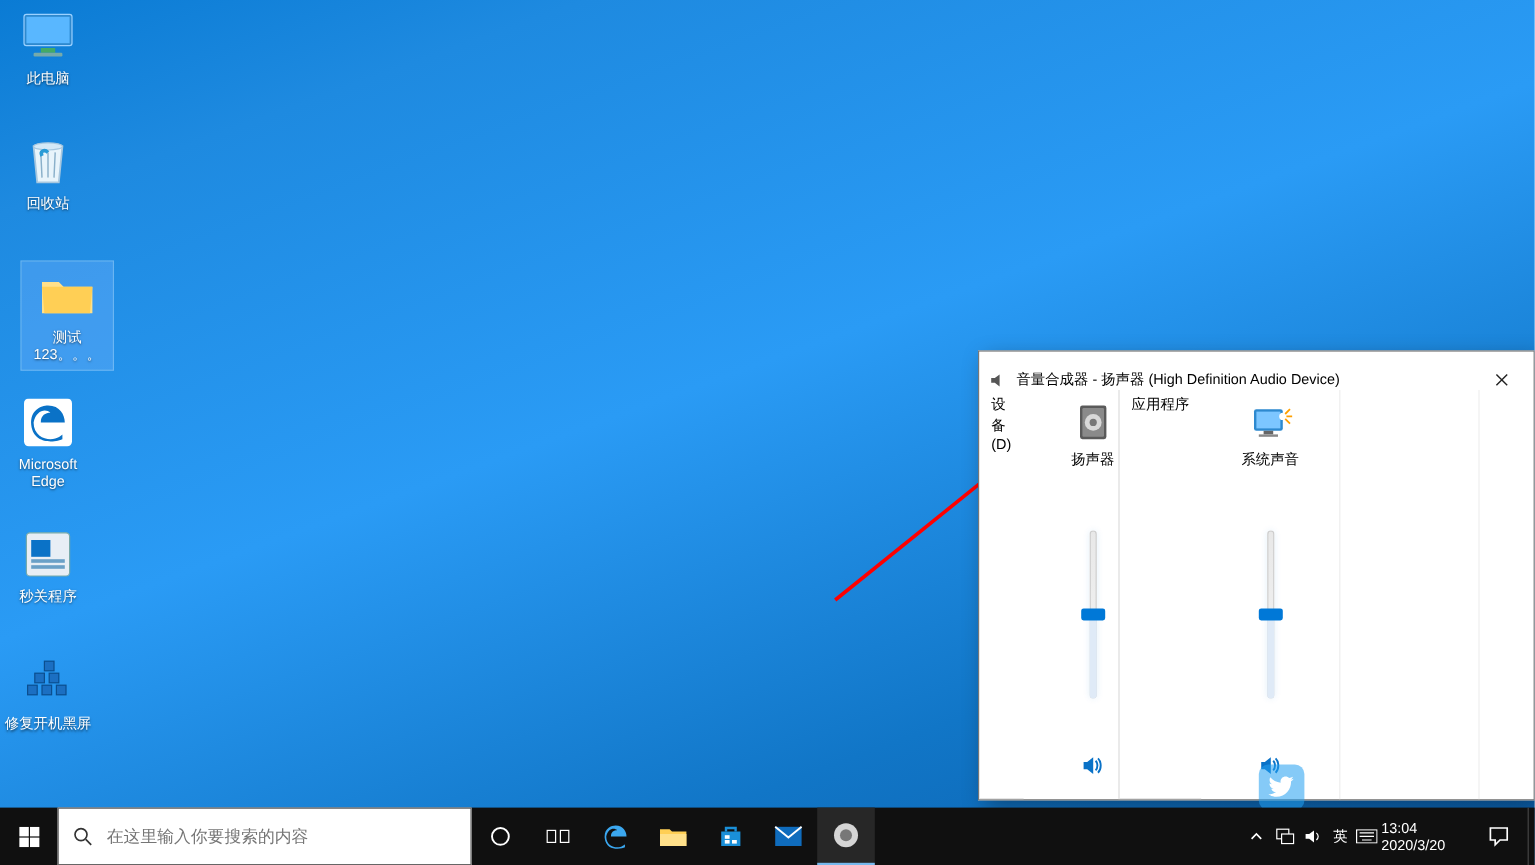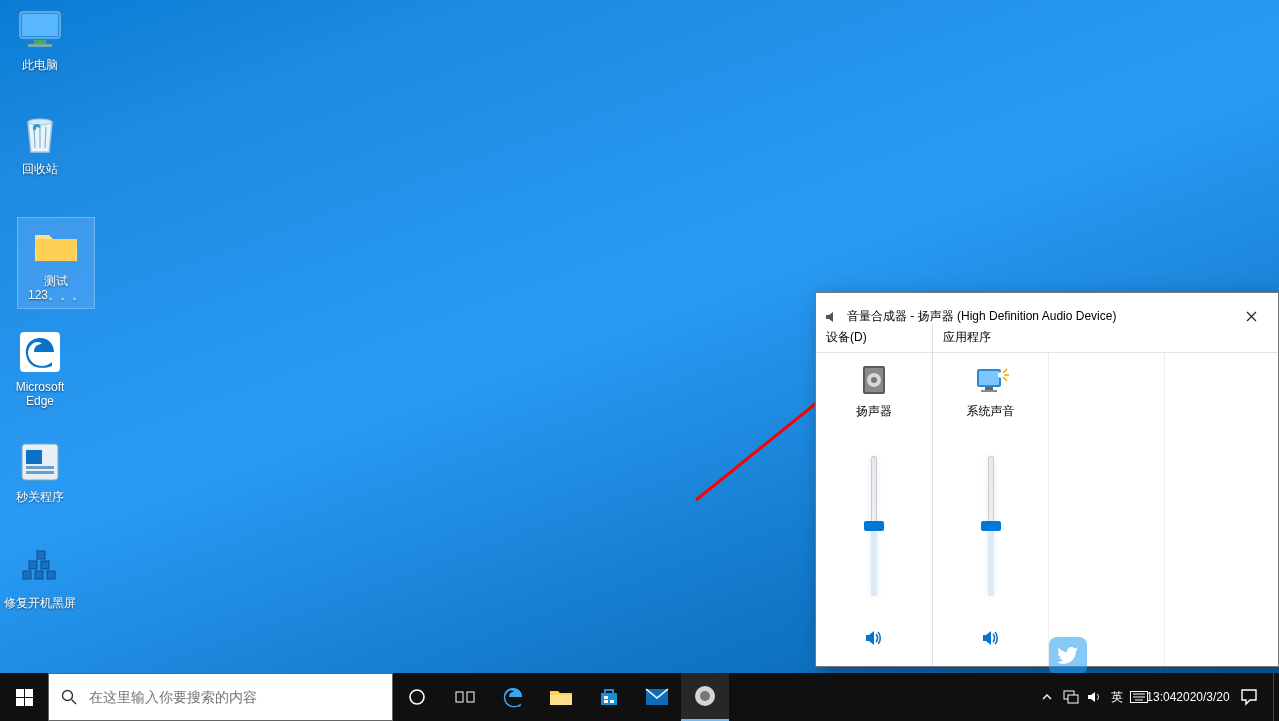--- a/index.html
+++ b/index.html
@@ -20,21 +20,21 @@
   position: absolute; left: 815px; top: 292px; width: 464px; height: 375px;
   background: #fff; border: 1px solid #777;
   box-shadow: 6px 6px 18px rgba(0,0,0,.35);
   display:flex; flex-direction:column;
 }
 #mixer-title { height: 30px; display:flex; align-items:center; padding:17px 6px 0 8px; font-size:12px; color:#000; }
 #mixer-title .tico { width:16px; height:16px; margin-right:7px; display:flex; align-items:center; justify-content:center; color:#555;}
 #mixer-title .ttxt { flex:1; }
 #mixer-close { width:42px; height:28px; display:flex; align-items:center; justify-content:center; font-size:14px; color:#222; cursor:pointer; }
 #mixer-body { flex:1; display:flex; padding:2px 0 0 0; }
-.mixsection { border-right:1px solid #ddd; display:flex; flex-direction:column; }
+.mixsection { border-right:1px solid #ddd; display:flex; flex-direction:row; }
 .mixsection:last-child { border-right:none; }
 .mixsection .sechead { font-size:12px; color:#000; padding:4px 10px 6px; border-bottom:1px solid #e5e5e5; }
 .mixrow { display:flex; flex:1; }
 .mixcol { width:116px; display:flex; flex-direction:column; align-items:center; border-right:1px solid #eee; }
 .mixcolblank { flex:1; }
 .mixcol .mixico { width:36px; height:34px; margin-top:10px; display:flex; align-items:center; justify-content:center; }
 .mixcol .mixlbl { font-size:12px; color:#000; margin-top:6px; }
 .mixcol .sliderarea { flex:1; display:flex; align-items:center; justify-content:center; margin-top:22px; position:relative; }
 .vtrack { width:6px; height:140px; background: linear-gradient(to bottom, #e8e8e8, #f5f5f5); border-radius:3px; position:relative;
   box-shadow: inset 0 0 0 1px #ccc, 0 0 6px rgba(0,120,215,.12); }
@@ -48,21 +48,21 @@
 
 #taskbar { position:absolute; left:0; right:0; bottom:0; height:48px; background:#101010; display:flex; align-items:stretch; color:#fff; }
 .tbtn { width:48px; display:flex; align-items:center; justify-content:center; cursor:pointer; }
 #start { width:48px; }
 #searchbox { width:345px; background:#fff; display:flex; align-items:center; color:#666; font-size:14px; border:1px solid #666; margin:0; }
 #searchbox .sico { width:40px; display:flex; align-items:center; justify-content:center; color:#333; }
 #searchbox input { border:none; outline:none; flex:1; font-size:14px; color:#333; background:transparent; padding:0; }
 .tbtn.active { border-bottom:2px solid #76b9ed; background:#272727; }
 #tray { margin-left:auto; display:flex; align-items:stretch; }
 .trayico { width:24px; display:flex; align-items:center; justify-content:center; font-size:13px; cursor:pointer; }
-#clock { width:74px; display:flex; flex-direction:row; align-items:center; justify-content:center; font-size:12px; line-height:14px; cursor:pointer; }
+#clock { width:74px; display:flex; flex-direction:column; align-items:flex-start; justify-content:center; font-size:12px; line-height:14px; cursor:pointer; }
 #notif { width:48px; display:flex; align-items:center; justify-content:center; cursor:pointer; }
 #showdesk { width:6px; border-left:1px solid #444; cursor:pointer; }
 
 
 #watermark { position:absolute; right:0; bottom:46px; color:#fff; opacity:.55; display:flex; align-items:flex-start; gap:8px;padding-left:28px; }
 #watermark .bird { width:38px; height:38px; border-radius:8px; background:#22a0f2; display:flex; align-items:center; justify-content:center; }
 #watermark .wmtxt { font-size:22px; font-weight:500; letter-spacing:1px; }
 </style>
 </head>
 <body>

